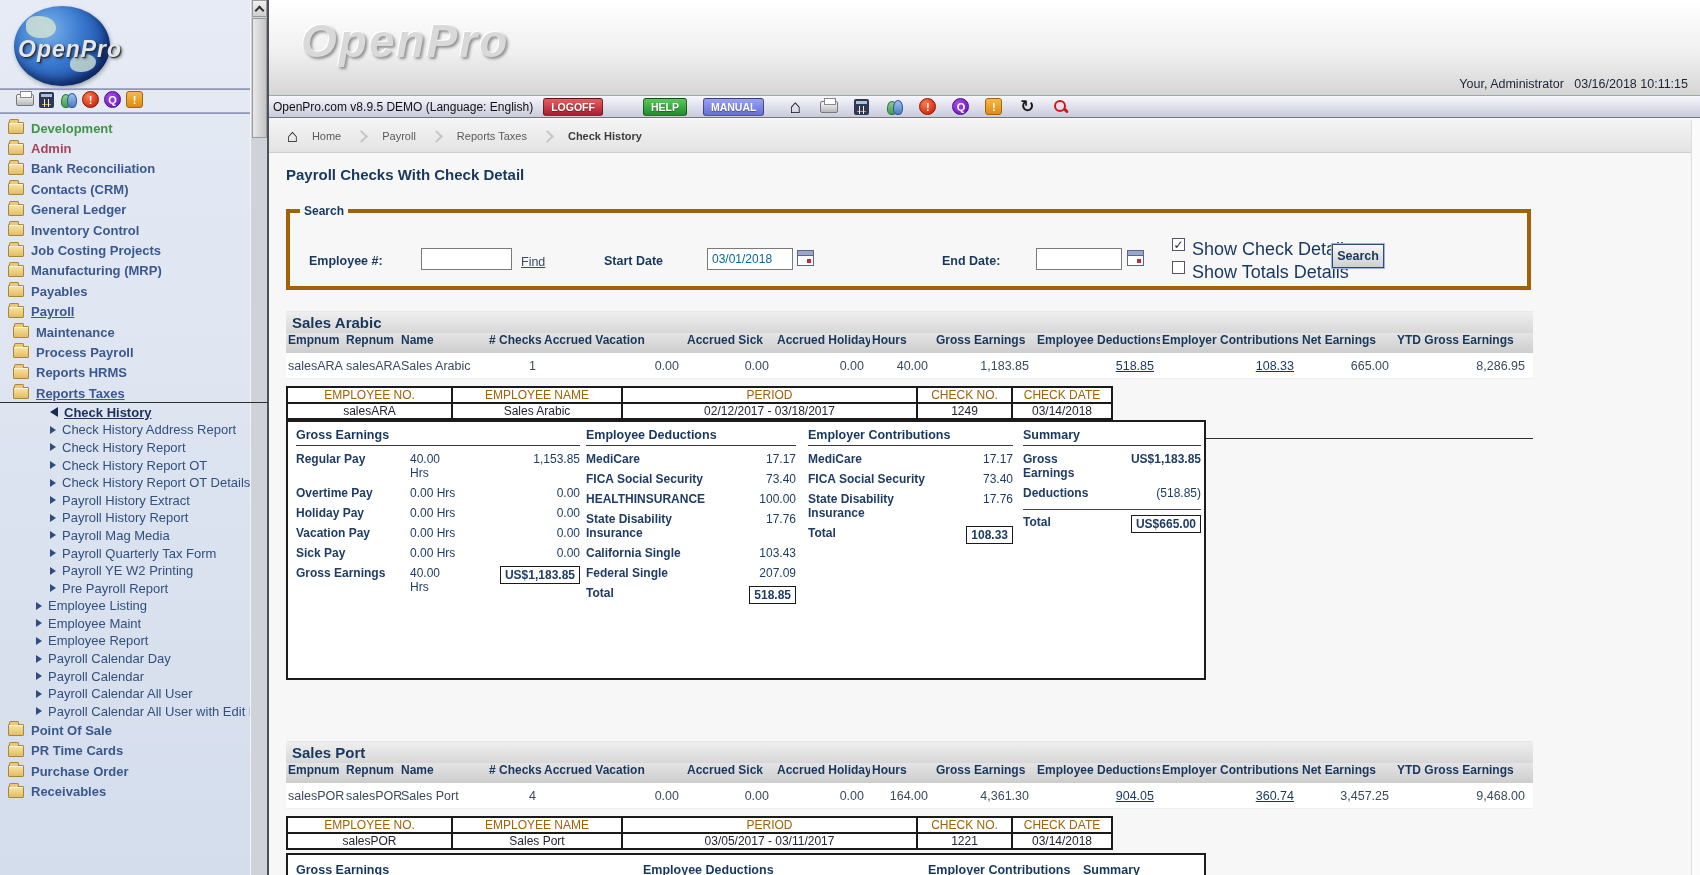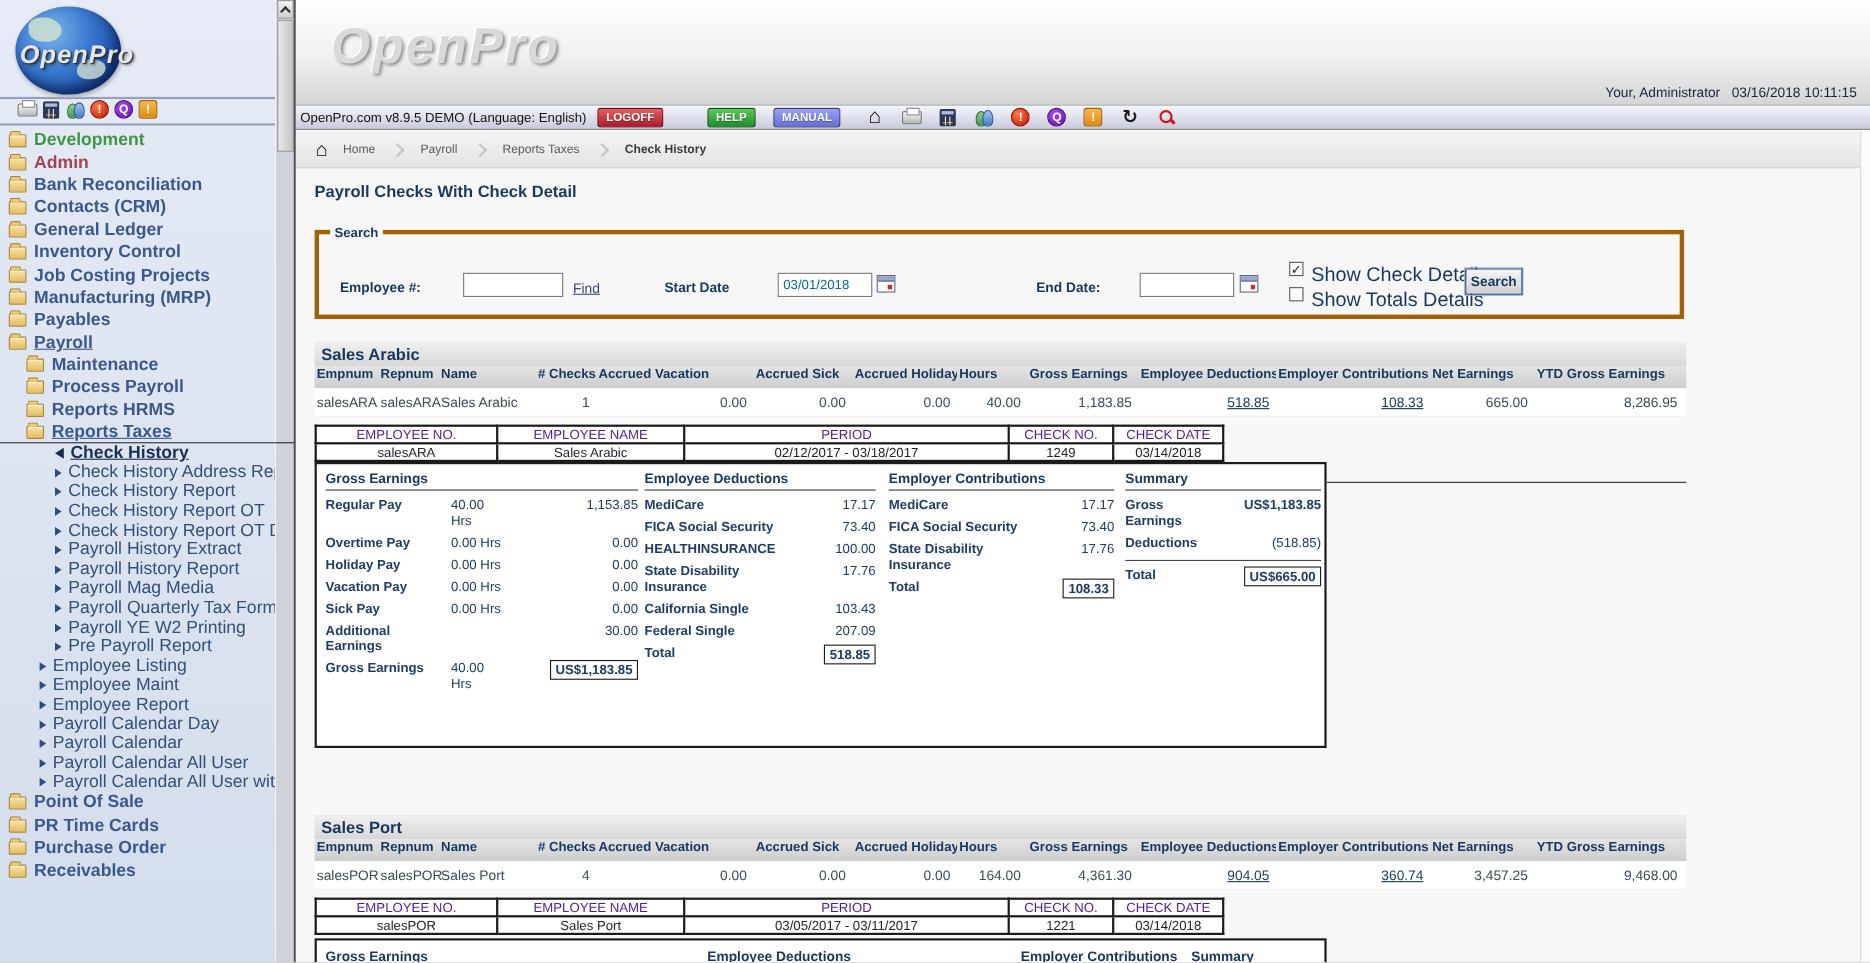--- a/index.html
+++ b/index.html
@@ -12,26 +12,26 @@
  background:radial-gradient(circle at 35% 30%,#7db4ea 0%,#3a7ad0 40%,#123f96 85%);
  box-shadow:inset -4px -6px 10px rgba(0,0,30,.5),1px 2px 4px rgba(0,0,0,.3)}
 .globe::before{content:"";position:absolute;left:12px;top:10px;width:30px;height:22px;background:#cfe0d2;border-radius:40% 60% 50% 50%;opacity:.85}
 .globe::after{content:"";position:absolute;right:14px;bottom:14px;width:26px;height:18px;background:#cfe0d2;border-radius:55% 45% 60% 40%;opacity:.8}
 .sb-logo-text{position:absolute;left:18px;top:36px;font-size:23px;font-style:italic;font-weight:bold;color:#e4e6ea;text-shadow:1px 1px 1px #2a2a2a,2px 2px 3px rgba(0,0,0,.45);letter-spacing:1px}
 .sb-line{position:absolute;left:0;width:250px;height:2px;background:linear-gradient(#aab2cc,#8890ae)}
 .sb-icons{position:absolute;left:16px;top:91px;display:flex;gap:5px;align-items:center}
 .sb-menu{position:absolute;left:0;top:118px;width:250px}
 .si{display:flex;align-items:center;height:20.4px;cursor:pointer}
 .si.sm{height:17.6px}
-.si .lbl{font-size:16px;font-weight:bold;color:#3a5890;margin-left:7px;white-space:nowrap}
+.si .lbl{font-size:13px;font-weight:bold;color:#3a5890;margin-left:7px;white-space:nowrap}
 .si.sm .lbl{font-weight:normal;color:#31507e;margin-left:6px}
 .lbl.green{color:#3f9646}.lbl.red{color:#a54458}
 .lbl.ul{text-decoration:underline}
 .si.active .lbl{font-weight:bold;color:#1c3055;text-decoration:underline}
-.f1{padding-left:8px}.f2{padding-left:24px}.a2{padding-left:36px}.a3{padding-left:50px}
+.f1{padding-left:8px}.f2{padding-left:13px}.a2{padding-left:36px}.a3{padding-left:50px}
 .fold{display:inline-block;width:16px;height:12px;background:linear-gradient(#f9e4a8,#e3bd62);border:1px solid #a8873a;border-radius:1px;position:relative;flex:none;box-shadow:inset 0 1px 0 rgba(255,255,255,.6)}
 .fold::before{content:"";position:absolute;top:-4px;left:0;width:8px;height:3px;background:#ecc877;border:1px solid #a8873a;border-bottom:none;border-radius:2px 2px 0 0}
 .tri{width:0;height:0;border-left:6px solid #2d4d80;border-top:4px solid transparent;border-bottom:4px solid transparent;flex:none}
 .tri-act{width:0;height:0;border-right:8px solid #1a2c4c;border-top:5px solid transparent;border-bottom:5px solid transparent;flex:none}
 
 
 .sbar{position:absolute;left:250px;top:0;width:17px;height:875px;background:#cfd2d9;border-left:1px solid #f4f4f4}
 .sbar-btn{position:absolute;left:1px;top:0;width:15px;height:17px;background:linear-gradient(#f2f2f2,#cfcfcf);border:1px solid #9a9a9a;display:flex;align-items:center;justify-content:center}
 .chev-up{width:7px;height:7px;border-left:2px solid #333;border-top:2px solid #333;transform:rotate(45deg);margin-top:4px}
 .sbar-thumb{position:absolute;left:1px;top:18px;width:15px;height:120px;background:linear-gradient(90deg,#e8e8e8,#c4c4c4);border:1px solid #9a9a9a}
@@ -96,21 +96,21 @@
 .thead span{font-size:12px;font-weight:bold;color:#17375e;padding-left:2px;white-space:nowrap;overflow:hidden}
 .trow span{font-size:12.5px;color:#3a4a5c;padding-left:2px;white-space:nowrap}
 .num{text-align:right;padding-right:6px !important}
 .c0{width:58px;flex:none}.c1{width:55px;flex:none}.c2{width:88px;flex:none}.c3{width:55px;flex:none}
 .c4{width:143px;flex:none}.c5{width:90px;flex:none}.c6{width:95px;flex:none}.c7{width:64px;flex:none}
 .c8{width:101px;flex:none}.c9{width:125px;flex:none}.c10{width:140px;flex:none}.c11{width:95px;flex:none}.c12{width:136px;flex:none}
 .vlink{color:#17375e;text-decoration:underline;cursor:pointer}
 
 
 table.sub{position:absolute;left:17px;border-collapse:collapse;background:#fff}
-table.sub td{border:2px solid #1a1a1a;font-size:12px;color:#4c1d95;text-align:center;height:15px;padding:0 3px}
+table.sub td{border:2px solid #1a1a1a;font-size:12px;color:#a16207;text-align:center;height:15px;padding:0 3px}
 table.sub tr.vals td{color:#223}
 .w0{width:165px}.w1{width:170px}.w2{width:295px}.w3{width:95px}.w4{width:100px}
 
 
 .dbox{position:absolute;left:17px;width:920px;background:#fff;border:2px solid #1c1c1c;z-index:3}
 .dsec{position:absolute;top:6px}
 .dhead{font-size:12.5px;font-weight:bold;color:#17375e;border-bottom:1px solid #3a3a3a;padding-bottom:3px;margin-bottom:3px}
 .drow{display:flex;padding:3px 0;font-size:12px;line-height:14px;color:#1f3c66}
 .dl{width:112px;font-weight:bold;flex:none}
 .dh{width:50px;flex:none;padding-left:2px}
@@ -437,25 +437,20 @@
               <span class="dl">Vacation Pay</span>
               <span class="dh">0.00 Hrs</span>
               <span class="da">0.00</span>
             </div>
           <div class="drow">
               <span class="dl">Sick Pay</span>
               <span class="dh">0.00 Hrs</span>
               <span class="da">0.00</span>
             </div>
           <div class="drow">
-              <span class="dl">Additional Earnings</span>
-              <span class="dh"></span>
-              <span class="da">30.00</span>
-            </div>
-          <div class="drow">
               <span class="dl">Gross Earnings</span>
               <span class="dh">40.00 Hrs</span>
               <span class="da"><span class="boxed">US$1,183.85</span></span>
             </div>
         </div>
 
         <div class="dsec" style="left:298px;width:210px">
           <div class="dhead">Employee Deductions</div>
           <div class="drow">
               <span class="dl2">MediCare</span>

